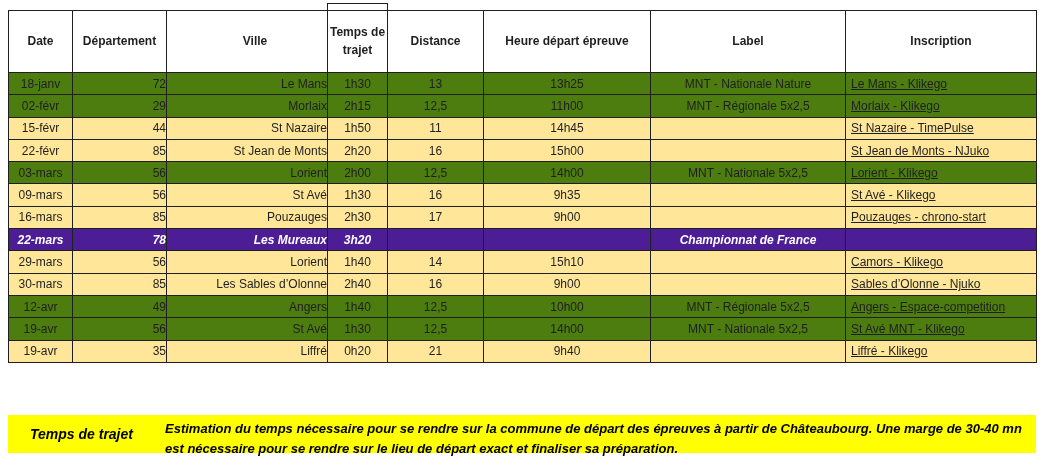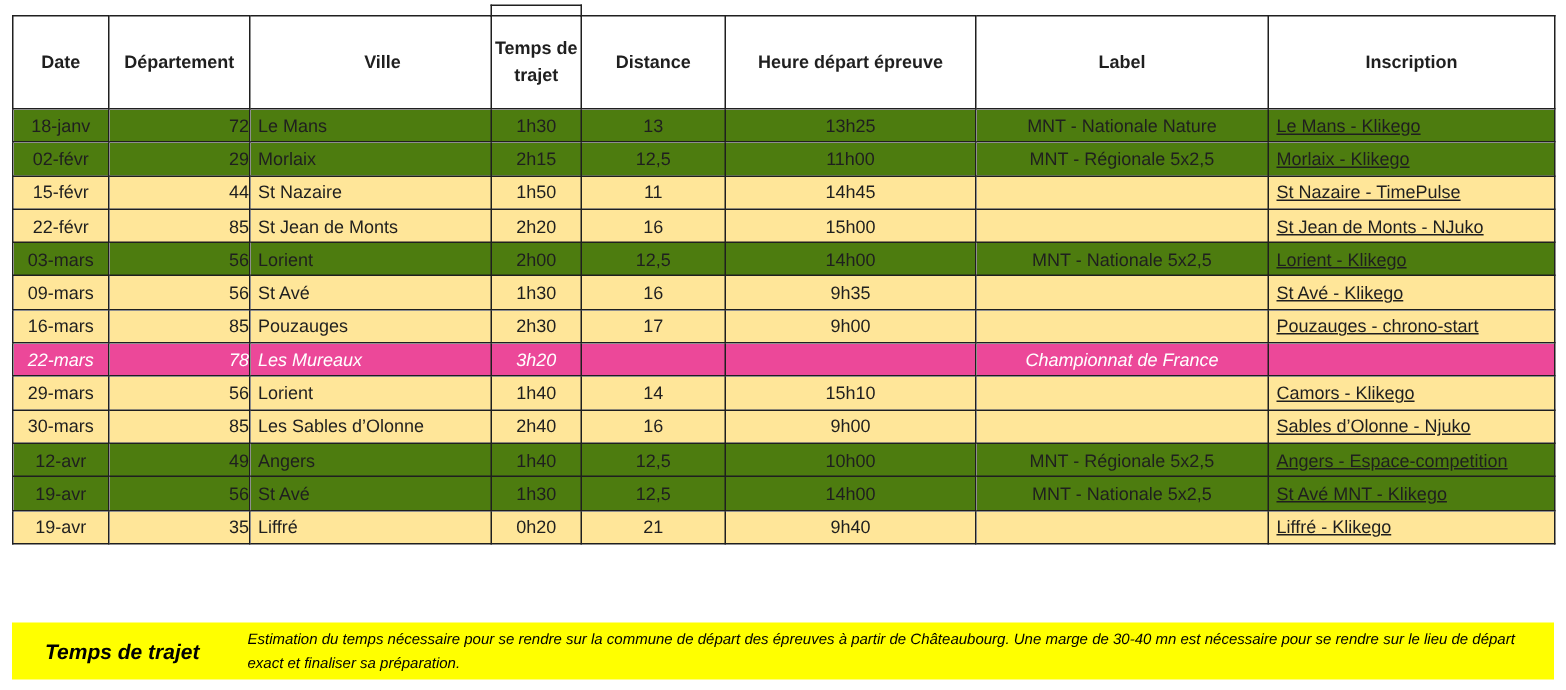--- a/index.html
+++ b/index.html
@@ -25,44 +25,44 @@
     border:1px solid #1f1f1f; overflow:hidden; white-space:nowrap;
   }
   .sched th {
     height:62px; background:#ffffff; font-weight:bold; font-size:12px;
     text-align:center; vertical-align:middle; white-space:normal; line-height:1.45;
   }
   .sched td { height:22.3px; vertical-align:middle; }
 
   .col-date     { width:64px;  text-align:center; }
   .col-departement { width:94px; text-align:right; }
-  .col-ville    { width:161px; text-align:left; padding-left:5px; }
+  .col-ville    { width:161px; text-align:right; padding-left:5px; }
   .col-temps    { width:60px;  text-align:center; }
   .col-distance { width:96px;  text-align:center; }
   .col-heure    { width:167px; text-align:center; }
   .col-label    { width:195px; text-align:center; }
   .col-inscription { width:191px; text-align:left; padding-left:5px; }
 
   .rt-blue td      { background:#4d7c0f; }
   .rt-yellow td    { background:#FFE699; }
-  .rt-highlight td { background:#ec4899; color:#ffffff; font-weight:normal; font-style:italic; }
+  .rt-highlight td { background:#4c1d95; color:#ffffff; font-weight:bold; font-style:italic; }
 
   .ins-link { text-decoration:underline; color:inherit; cursor:pointer; }
 
   .note {
     position:absolute; left:8px; top:415px; width:1028px; height:38px;
     background:#FFFF00; display:flex; align-items:stretch;
   }
   .note-title {
     width:157px; padding-left:22px; display:flex; align-items:center;
     font-size:14px; font-weight:bold; font-style:italic; color:#000;
   }
   .note-text {
-    flex:1; padding:4px 10px 0 0; font-size:10px; font-style:italic;
-    color:#000; line-height:1.55;
+    flex:1; padding:4px 10px 0 0; font-size:13px; font-style:italic;
+    color:#000; line-height:1.55;font-weight:bold;
   }
 </style>
 </head>
 <body>
 
 <div class="page">
 
   <div class="temps-notch"></div>
 
   <table class="sched">

